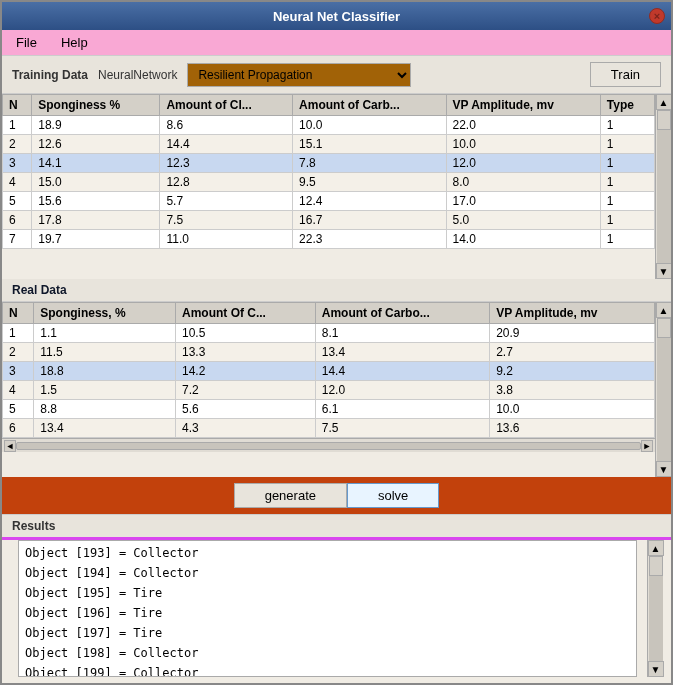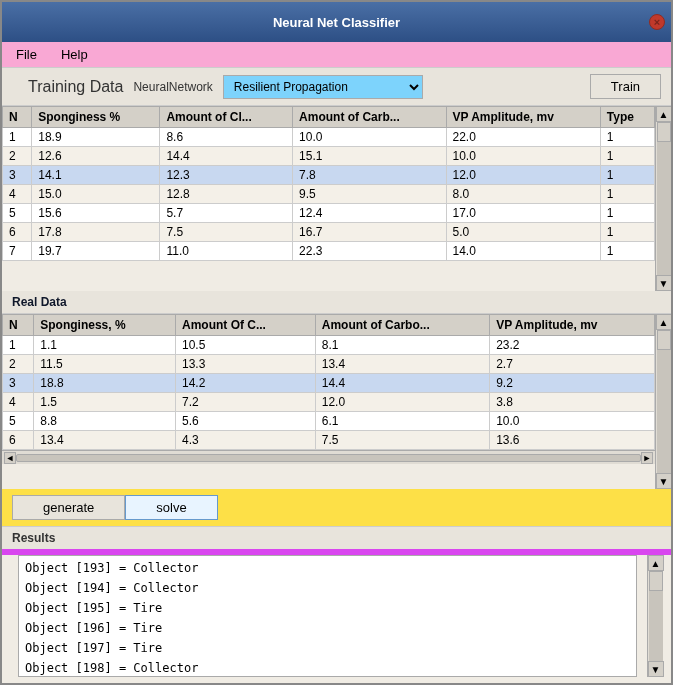--- a/index.html
+++ b/index.html
@@ -23,21 +23,21 @@
       background: linear-gradient(to bottom, #4a6fa5, #2d4f85);
       color: white;
       text-align: center;
       padding: 5px 8px;
       font-size: 13px;
       font-weight: bold;
       display: flex;
       align-items: center;
       justify-content: center;
       position: relative;
-      height: 40px;
+      height: 28px;
     }
     .title-bar .close-btn {
       position: absolute;
       right: 6px;
       top: 50%;
       transform: translateY(-50%);
       width: 16px;
       height: 16px;
       background: #c0392b;
       border-radius: 50%;
@@ -65,31 +65,30 @@
     }
     .toolbar {
       background: #e8e4dc;
       padding: 6px 10px;
       display: flex;
       align-items: center;
       gap: 10px;
       border-bottom: 1px solid #ccc;
     }
     .toolbar-label {
-      font-size: 16px;
-      font-weight: normal;
+      font-size: 12px;
+      font-weight: bold;
       color: #333;
-      margin-left: 16px;
     }
     .toolbar-dropdown {
       padding: 3px 6px;
       font-size: 12px;
       border: 1px solid #aaa;
-      background: #7dd3fc;
-      width: 200px;
+      background: #a16207;
+      width: 224px;
       cursor: pointer;
     }
     .train-btn {
       padding: 4px 20px;
       font-size: 13px;
       background: #e8e4dc;
       border: 1px solid #aaa;
       cursor: pointer;
       margin-left: auto;
     }
@@ -140,41 +139,41 @@
       flex-direction: column;
       min-height: 0;
     }
     .results-label {
       font-size: 12px;
       font-weight: bold;
       color: #333;
       padding: 4px 10px;
       background: #e8e4dc;
       border-top: 1px solid #ccc;
-      border-bottom: 6px solid #d946ef;
+      border-bottom: 3px solid #d946ef;
     }
     .results-content {
       flex: 1;
       overflow-y: auto;
       background: white;
       border: 1px solid #aaa;
       margin: 0 8px;
       padding: 2px 4px;
       font-size: 12px;
       font-family: monospace;
       line-height: 1.5;
     }
     .results-item {
       padding: 1px 2px;
     }
     .buttons-row {
       display: flex;
-      justify-content: flex-start;
+      justify-content: center;
       padding: 6px 10px;
-      background: #fde047;
+      background: #c2410c;
     }
     .action-btn {
       padding: 4px 30px;
       font-size: 13px;
       border: 1px solid #aaa;
       background: #e8e4dc;
       cursor: pointer;
     }
     .action-btn.solve {
       background: #e8f4ff;
@@ -372,21 +371,21 @@
               <th>Amount of Carbo...</th>
               <th>VP Amplitude, mv</th>
             </tr>
           </thead>
           <tbody id="real-tbody">
           <tr>
                 <td>1</td>
                 <td>1.1</td>
                 <td>10.5</td>
                 <td>8.1</td>
-                <td>23.2</td>
+                <td>20.9</td>
               </tr>
               <tr>
                 <td>2</td>
                 <td>11.5</td>
                 <td>13.3</td>
                 <td>13.4</td>
                 <td>2.7</td>
               </tr>
               <tr class="highlighted">
                 <td>3</td>

